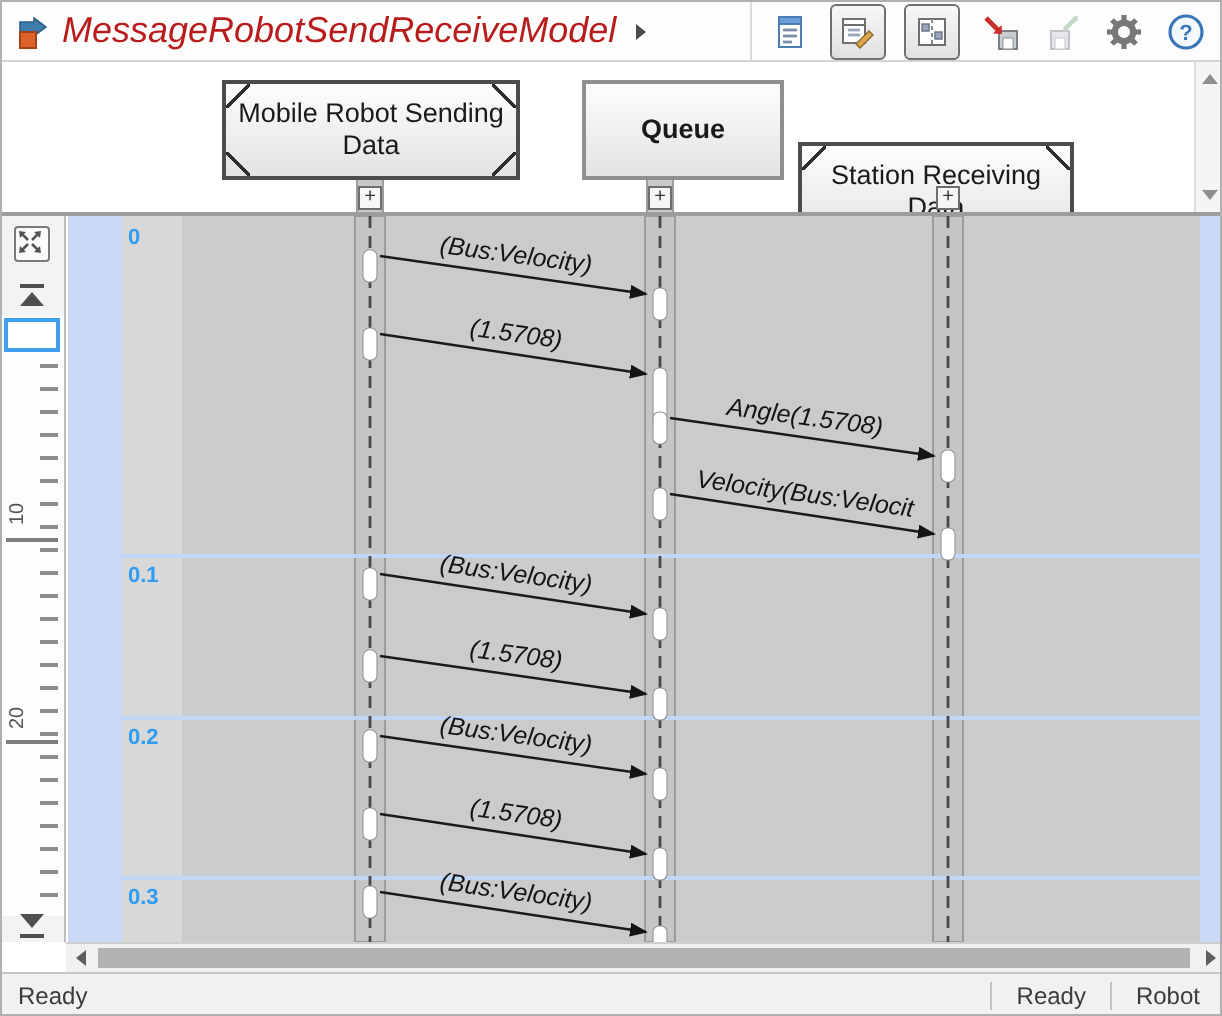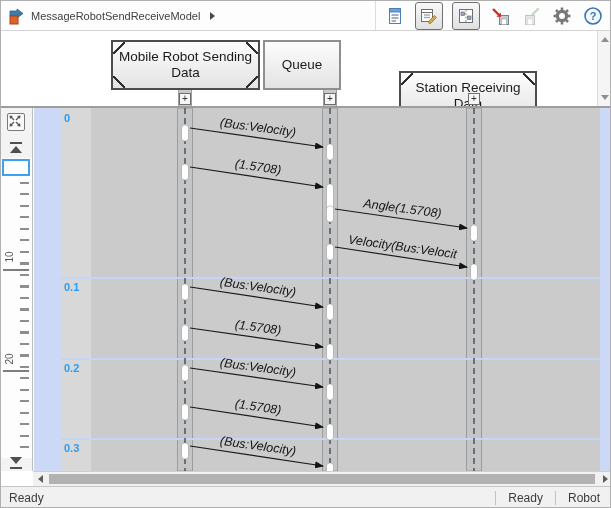--- a/index.html
+++ b/index.html
@@ -3,21 +3,21 @@
 <meta charset="utf-8">
 <style>
   html,body{margin:0;padding:0;background:#e8e8e8;font-family:"Liberation Sans",sans-serif;}
   #app{position:relative;width:611px;height:508px;background:#fff;overflow:hidden;
        border:1px solid #b0b0b0;box-sizing:border-box;}
 
   
   .toolbar{position:absolute;left:0;top:0;width:611px;height:30px;background:#fdfdfd;
            border-bottom:1px solid #d4d4d4;box-sizing:border-box;display:flex;align-items:center;}
   .crumb{display:flex;align-items:center;gap:6px;padding-left:6px;flex:1;}
-  .crumb-name{font-size:11px;color:#404040;}
+  .crumb-name{font-size:18px;color:#b91c1c;font-style:italic;}
   .caret-right{width:0;height:0;border-left:5px solid #4a4a4a;border-top:4px solid transparent;
                border-bottom:4px solid transparent;margin-left:4px;}
   .tools{display:flex;align-items:center;gap:9px;padding-right:8px;height:100%;
          border-left:1px solid #dcdcdc;padding-left:8px;background:#fdfdfd;}
   .tbtn{width:22px;height:22px;display:flex;align-items:center;justify-content:center;}
   .tbtn.pressed{width:26px;height:26px;border:1px solid #707070;border-radius:3px;
                 background:linear-gradient(#f8f8f8,#e0e0e0);}
   .tbtn.disabled{opacity:.45;}
 
   
@@ -175,21 +175,21 @@
   <div class="stub" style="left: 177px;"></div>
       <div class="head-box" style="left: 110px; width: 149px;">
         <span>Mobile Robot Sending Data</span>
         <div class="cm tl"></div>
         <div class="cm tr"></div>
         <div class="cm bl"></div>
         <div class="cm br"></div>
       </div>
       <div class="plusbtn" style="left: 178px;">+</div>
       <div class="stub" style="left: 322px;"></div>
-      <div class="head-box thin" style="left: 262px; width: 78px;">
+      <div class="head-box thin" style="left: 290px; width: 101px; font-weight: bold;">
         <span>Queue</span>
       </div>
       <div class="plusbtn" style="left: 323px;">+</div>
       <div class="stub" style="left: 466px;"></div>
       <div class="head-box" style="left: 398px; width: 138px; margin-top: 31px;">
         <span>Station Receiving Data</span>
         <div class="cm tl"></div>
         <div class="cm tr"></div>
         <div class="cm bl"></div>
         <div class="cm br"></div>

